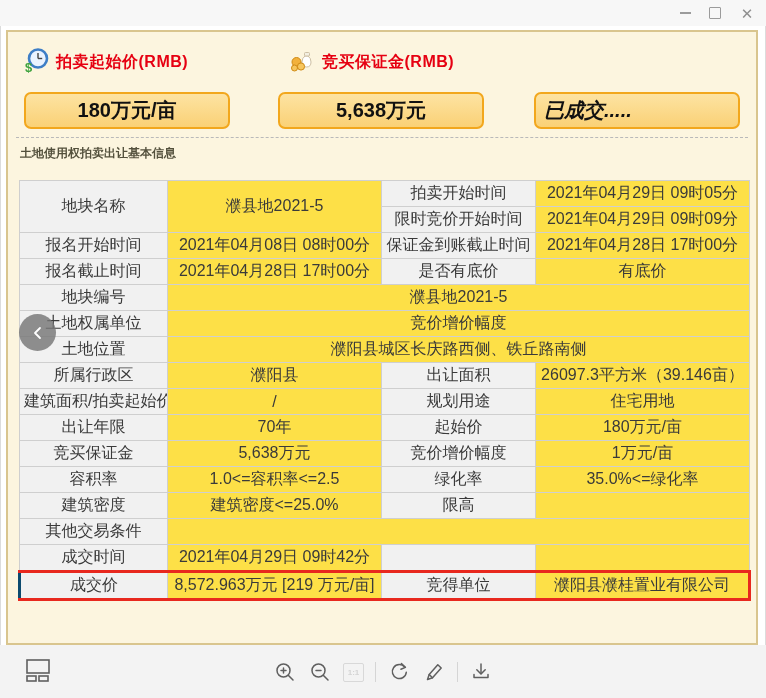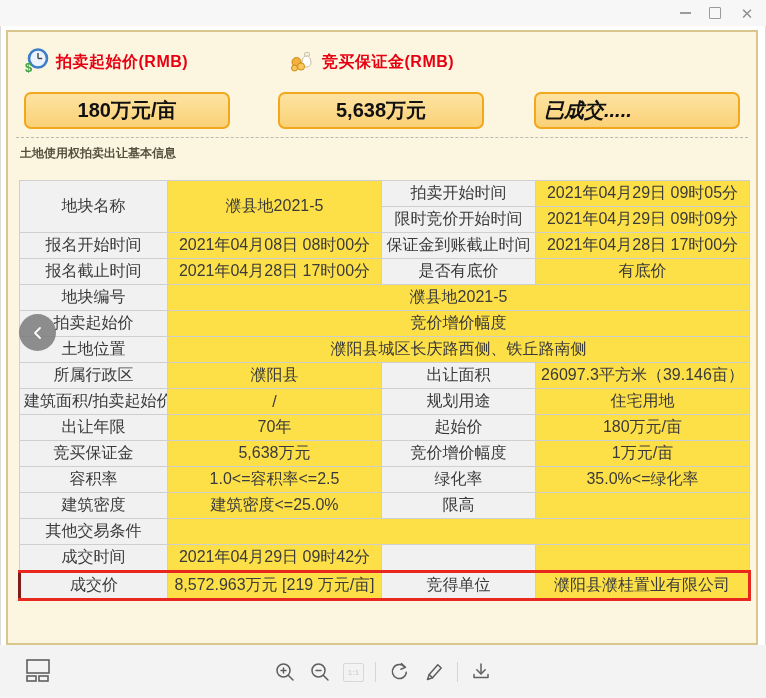--- a/index.html
+++ b/index.html
@@ -41,21 +41,21 @@
     border-collapse:collapse;table-layout:fixed;
   }
   table.info td{
     border:1px solid #cfcfcf;height:25px;text-align:center;vertical-align:middle;
     font-size:16px;color:#3a3a3a;padding:0 4px;overflow:hidden;white-space:nowrap;
   }
   td.label{background:#f1f1f1;}
   td.value{background:#fde047;margin-top:8px;}
   td.red{color:#e60000;}
   tr.highlight td{border-top:3px solid #e8281e;border-bottom:3px solid #e8281e;}
-  tr.highlight td:first-child{border-left:3px solid #7f1d1d;text-align:center;}
+  tr.highlight td:first-child{border-left:3px solid #0c4a6e;text-align:center;}
   tr.highlight td:last-child{border-right:3px solid #e8281e;}
   
   .back-btn{
     position:absolute;left:19px;top:314px;width:37px;height:37px;border-radius:50%;
     background:rgba(118,118,118,0.82);display:flex;align-items:center;justify-content:center;
     cursor:pointer;z-index:9;
   }
   
   .bottombar{position:absolute;left:0;top:645px;width:766px;height:53px;background:#f3f3f3;}
   .monitor-btn{position:absolute;left:18px;top:7px;width:40px;height:38px;display:flex;align-items:center;justify-content:center;cursor:pointer;}
@@ -146,21 +146,21 @@
           <td class="label">报名截止时间</td>
           <td class="value">2021年04月28日 17时00分</td>
           <td class="label">是否有底价</td>
           <td class="value red">有底价</td>
         </tr>
         <tr>
           <td class="label">地块编号</td>
           <td class="value" colspan="3">濮县地2021-5</td>
         </tr>
         <tr>
-          <td class="label">拍卖起始价</td>
+          <td class="label">土地权属单位</td>
           <td class="value" colspan="3">竞价增价幅度</td>
         </tr>
         <tr>
           <td class="label">土地位置</td>
           <td class="value" colspan="3">濮阳县城区长庆路西侧、铁丘路南侧</td>
         </tr>
         <tr>
           <td class="label">所属行政区</td>
           <td class="value">濮阳县</td>
           <td class="label">出让面积</td>

